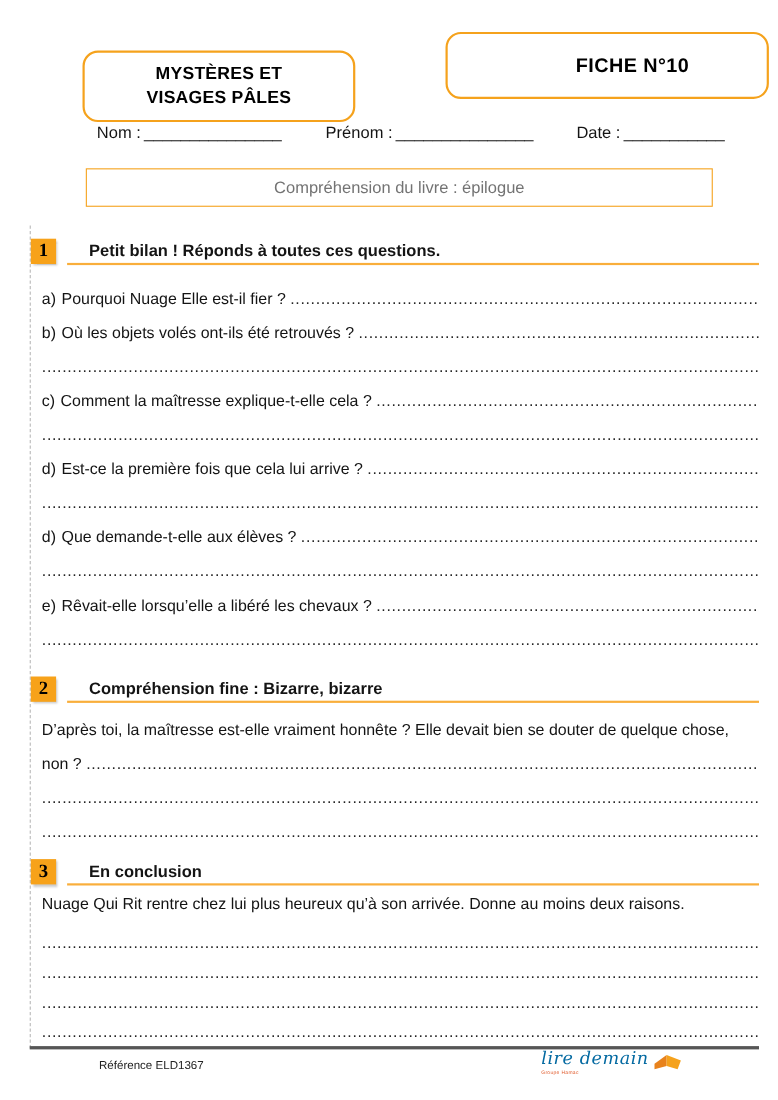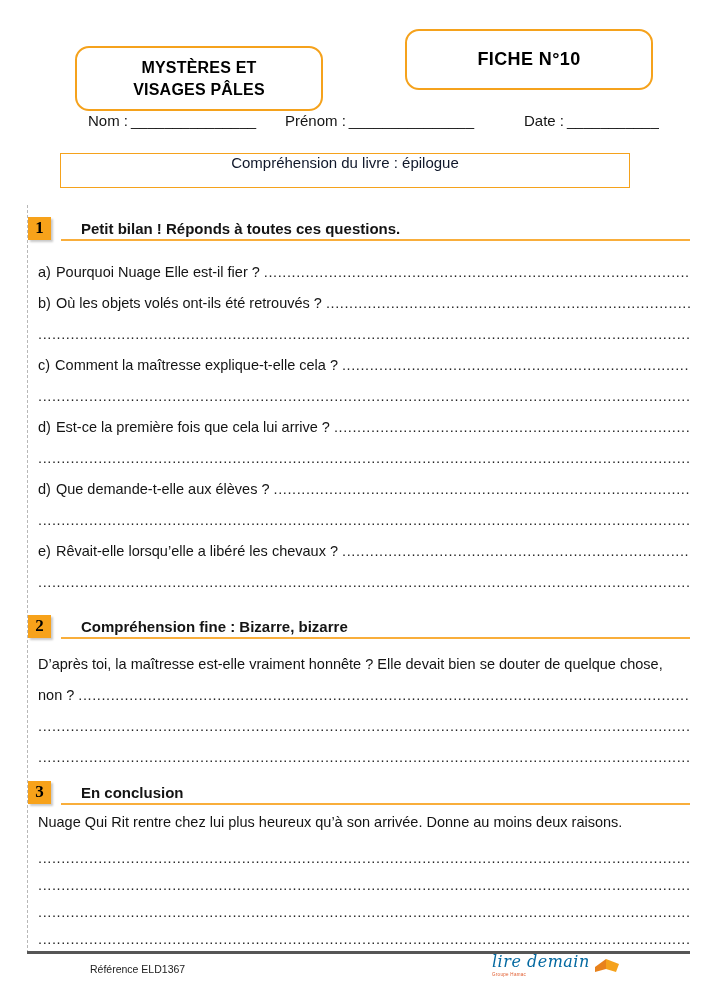--- a/index.html
+++ b/index.html
@@ -9,34 +9,34 @@
   }
   .sheet { position:absolute; inset:0; }
 
   
   .hbox {
     position:absolute; border:2px solid #F5A21C; border-radius:14px; background:#fff;
     display:flex; flex-direction:column; align-items:center; justify-content:center;
     font-weight:bold; text-align:center; color:#000;
   }
   #box-title { left:75px; top:27px; width:244px; height:61px; font-size:16px; line-height:1.35; letter-spacing:0.2px;margin-top:19px; }
-  #box-fiche { left:405px; top:29px; width:244px; height:57px; font-size:18px; letter-spacing:0.4px; }
+  #box-fiche { left:405px; top:29px; width:244px; height:57px; font-size:18px; letter-spacing:0.4px;padding-left:46px; }
 
   
   .id-item { position:absolute; top:112px; font-size:15px; white-space:nowrap; }
   #id-nom    { left:88px; }
-  #id-prenom { left:285px; }
+  #id-prenom { left:296px; }
   #id-date   { left:524px; }
   .id-label { margin-right:3px; }
 
   
   .subject-box {
-    position:absolute; left:60px; top:153px; width:568px; height:33px;
-    border:1.5px solid #F5A21C; display:flex; justify-content:center;
-    font-size:15px; color:#0f172a;
+    position:absolute; left:78px; top:153px; width:568px; height:33px;
+    border:1.5px solid #F5A21C; display:flex; align-items:center; justify-content:center;
+    font-size:15px; color:#737373;
   }
 
   
   .vline { position:absolute; left:27px; top:205px; height:748px; width:0; border-left:1.5px dashed #b8b8b8; }
 
   
   .content { position:absolute; left:38px; top:216px; width:652px; }
   .content > * { margin-top:11px; }
   .content > .first { margin-top:0; }
   .mt22 { margin-top:22px !important; }

